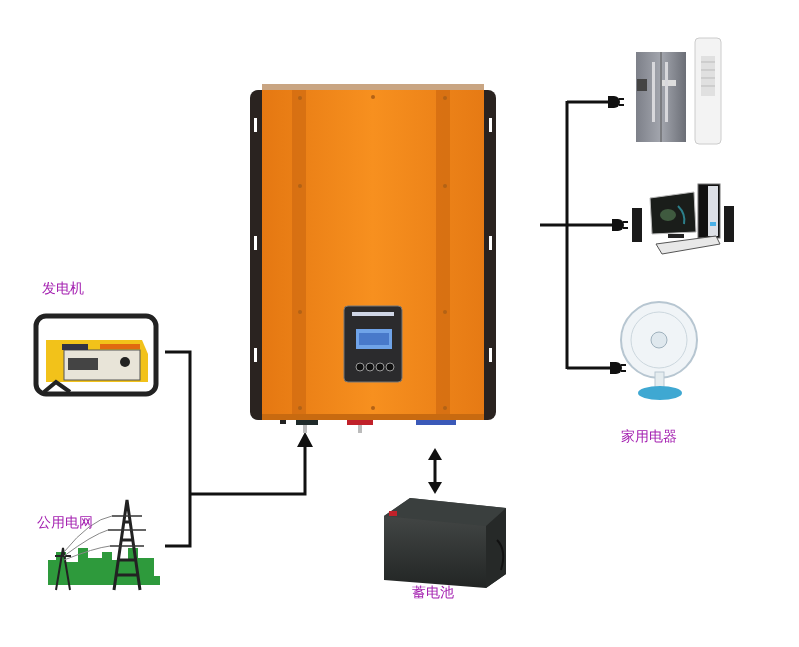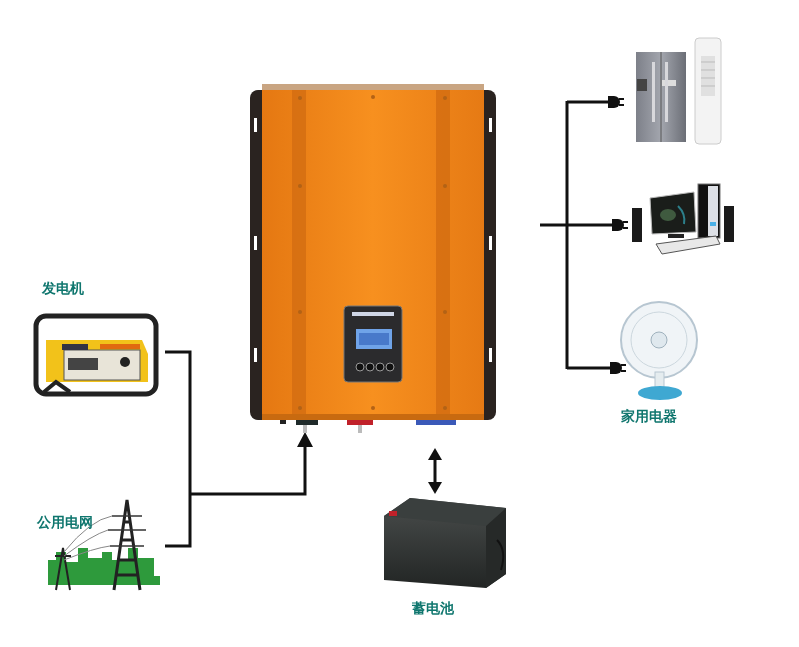--- a/index.html
+++ b/index.html
@@ -1,17 +1,17 @@
 <!DOCTYPE html>
 <html><head>
 <meta charset="utf-8">
 <style>
   html,body{margin:0;padding:0;background:#fff;}
   body{width:799px;height:647px;position:relative;overflow:hidden;font-family:"DejaVu Sans","Liberation Sans",sans-serif;}
-  .label{position:absolute;font-weight:bold;font-size:14px;color:#0f766e;white-space:nowrap;}
+  .label{position:absolute;font-weight:normal;font-size:14px;color:#a21caf;white-space:nowrap;}
   svg{position:absolute;left:0;top:0;}
 </style>
 </head>
 <body>
 
 <svg width="799" height="647" viewBox="0 0 799 647">
   <defs>
     <linearGradient id="og" x1="0" x2="1" y1="0" y2="0">
       <stop offset="0" stop-color="#e57812"></stop>
       <stop offset="0.5" stop-color="#f7901f"></stop>
@@ -174,14 +174,14 @@
     <circle cx="659" cy="340" r="38" fill="#f0f4f7" stroke="#b7c6d1" stroke-width="2"></circle>
     <circle cx="659" cy="340" r="28" fill="none" stroke="#ccd7de" stroke-width="1"></circle>
     <circle cx="659" cy="340" r="8" fill="#dfe8ee" stroke="#9fb1bd"></circle>
     <rect x="655" y="372" width="9" height="18" fill="#e5ecef" stroke="#b7c6d1"></rect>
     <ellipse cx="660" cy="393" rx="22" ry="7" fill="#3fa8d2"></ellipse>
   </g>
 </svg>
 
 <div class="label" style="left:42px;top:280px;">发电机</div>
 <div class="label" style="left:37px;top:514px;">公用电网</div>
-<div class="label" style="left:621px;top:408px;">家用电器</div>
-<div class="label" style="left:412px;top:600px;">蓄电池</div>
+<div class="label" style="left:621px;top:428px;">家用电器</div>
+<div class="label" style="left:412px;top:584px;">蓄电池</div>
 
 </body></html>

